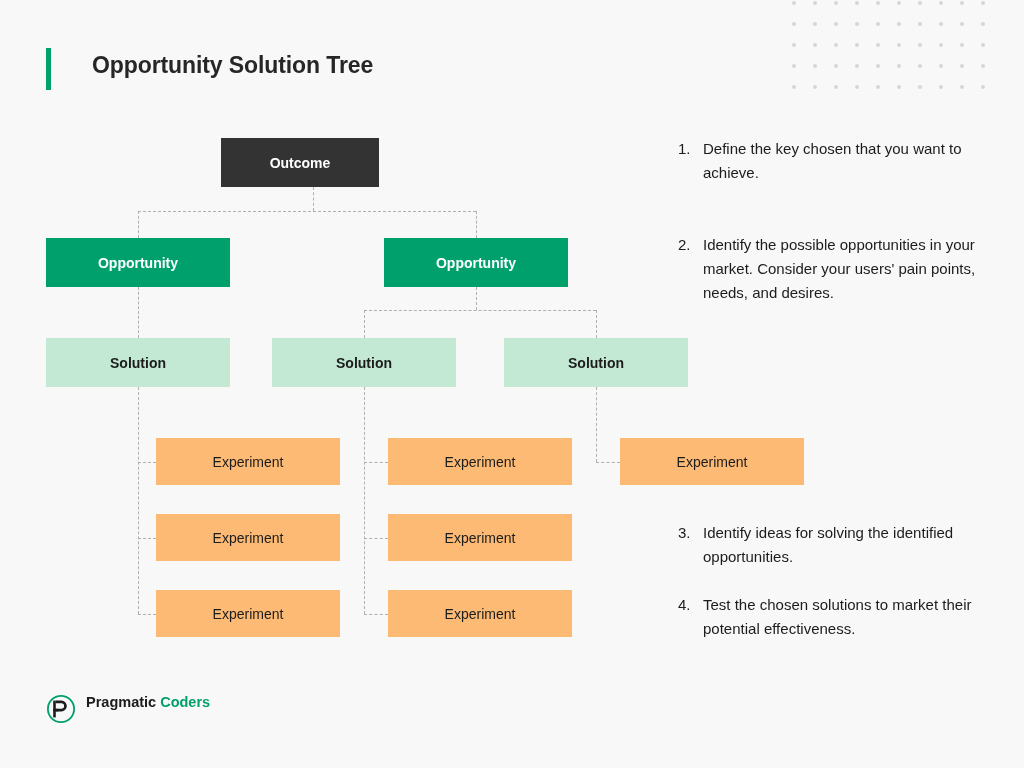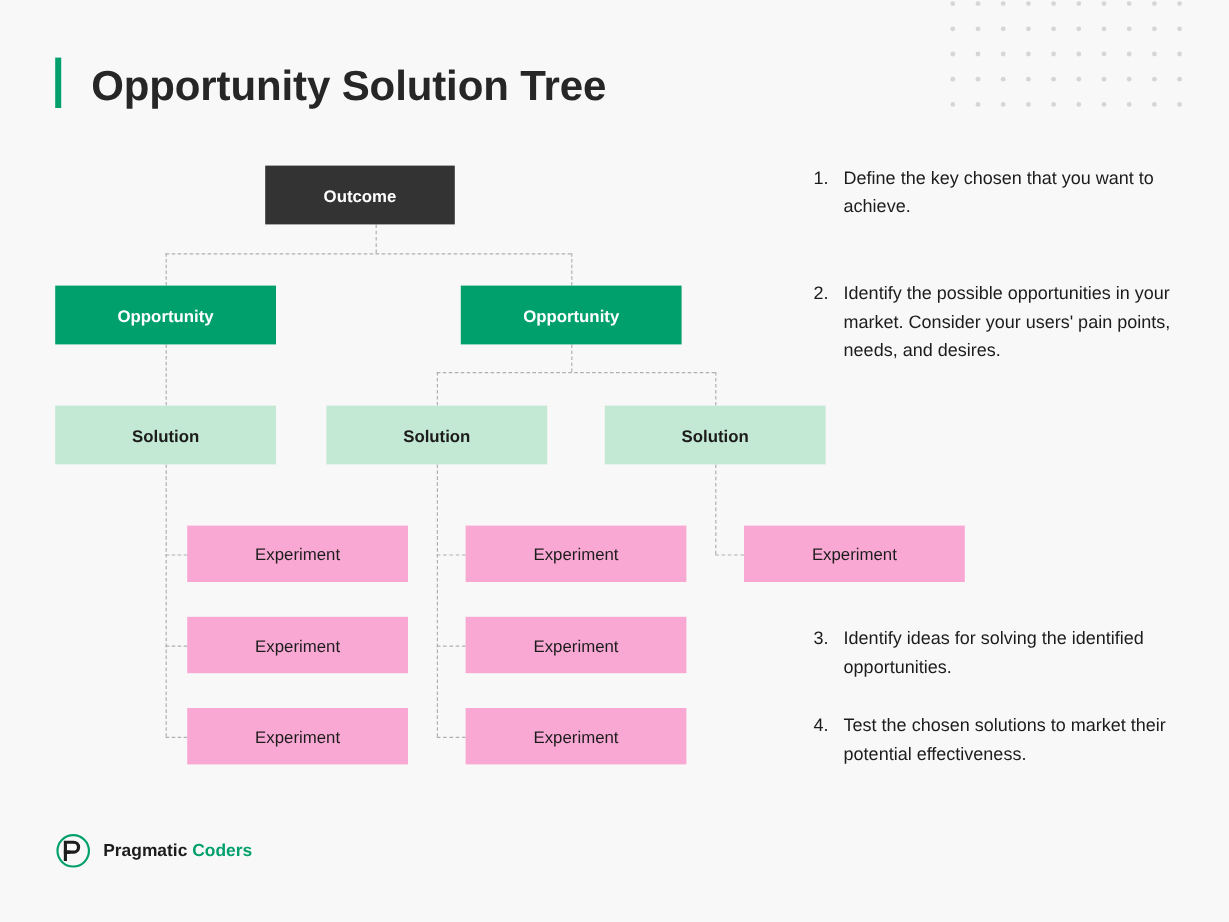--- a/index.html
+++ b/index.html
@@ -41,23 +41,23 @@
   .accent-bar {
     position: absolute;
     left: 46px;
     top: 48px;
     width: 5px;
     height: 42px;
     background: #00a06c;
   }
   .page-title {
     position: absolute;
-    left: 76px;
+    left: 92px;
     top: 52px;
-    font-size: 35px;
+    font-size: 23px;
     font-weight: bold;
     color: #262626;
     letter-spacing: -0.1px;
     white-space: nowrap;
     text-align: center;
   }
 
   
   .node {
     position: absolute;
@@ -77,21 +77,21 @@
     background: #00a06c;
     color: #ffffff;
     font-weight: bold;
   }
   .node-solution {
     background: #c3e8d4;
     color: #1c1c1c;
     font-weight: bold;
   }
   .node-experiment {
-    background: #f9a8d4;
+    background: #fdba74;
     color: #1c1c1c;
     font-weight: normal;
   }
 
   
   .conn {
     position: absolute;
     z-index: 1;
   }
   .conn-v {
@@ -125,21 +125,20 @@
     line-height: 24px;
     flex: 1 1 auto;
   }
 
   
   .logo {
     position: absolute;
     left: 46px;
     top: 694px;
     display: flex;
-    align-items: center;
   }
   .logo-mark {
     width: 30px;
     height: 30px;
     flex: 0 0 30px;
   }
   .logo-text {
     margin-left: 10px;
     font-size: 14.5px;
     font-weight: bold;

